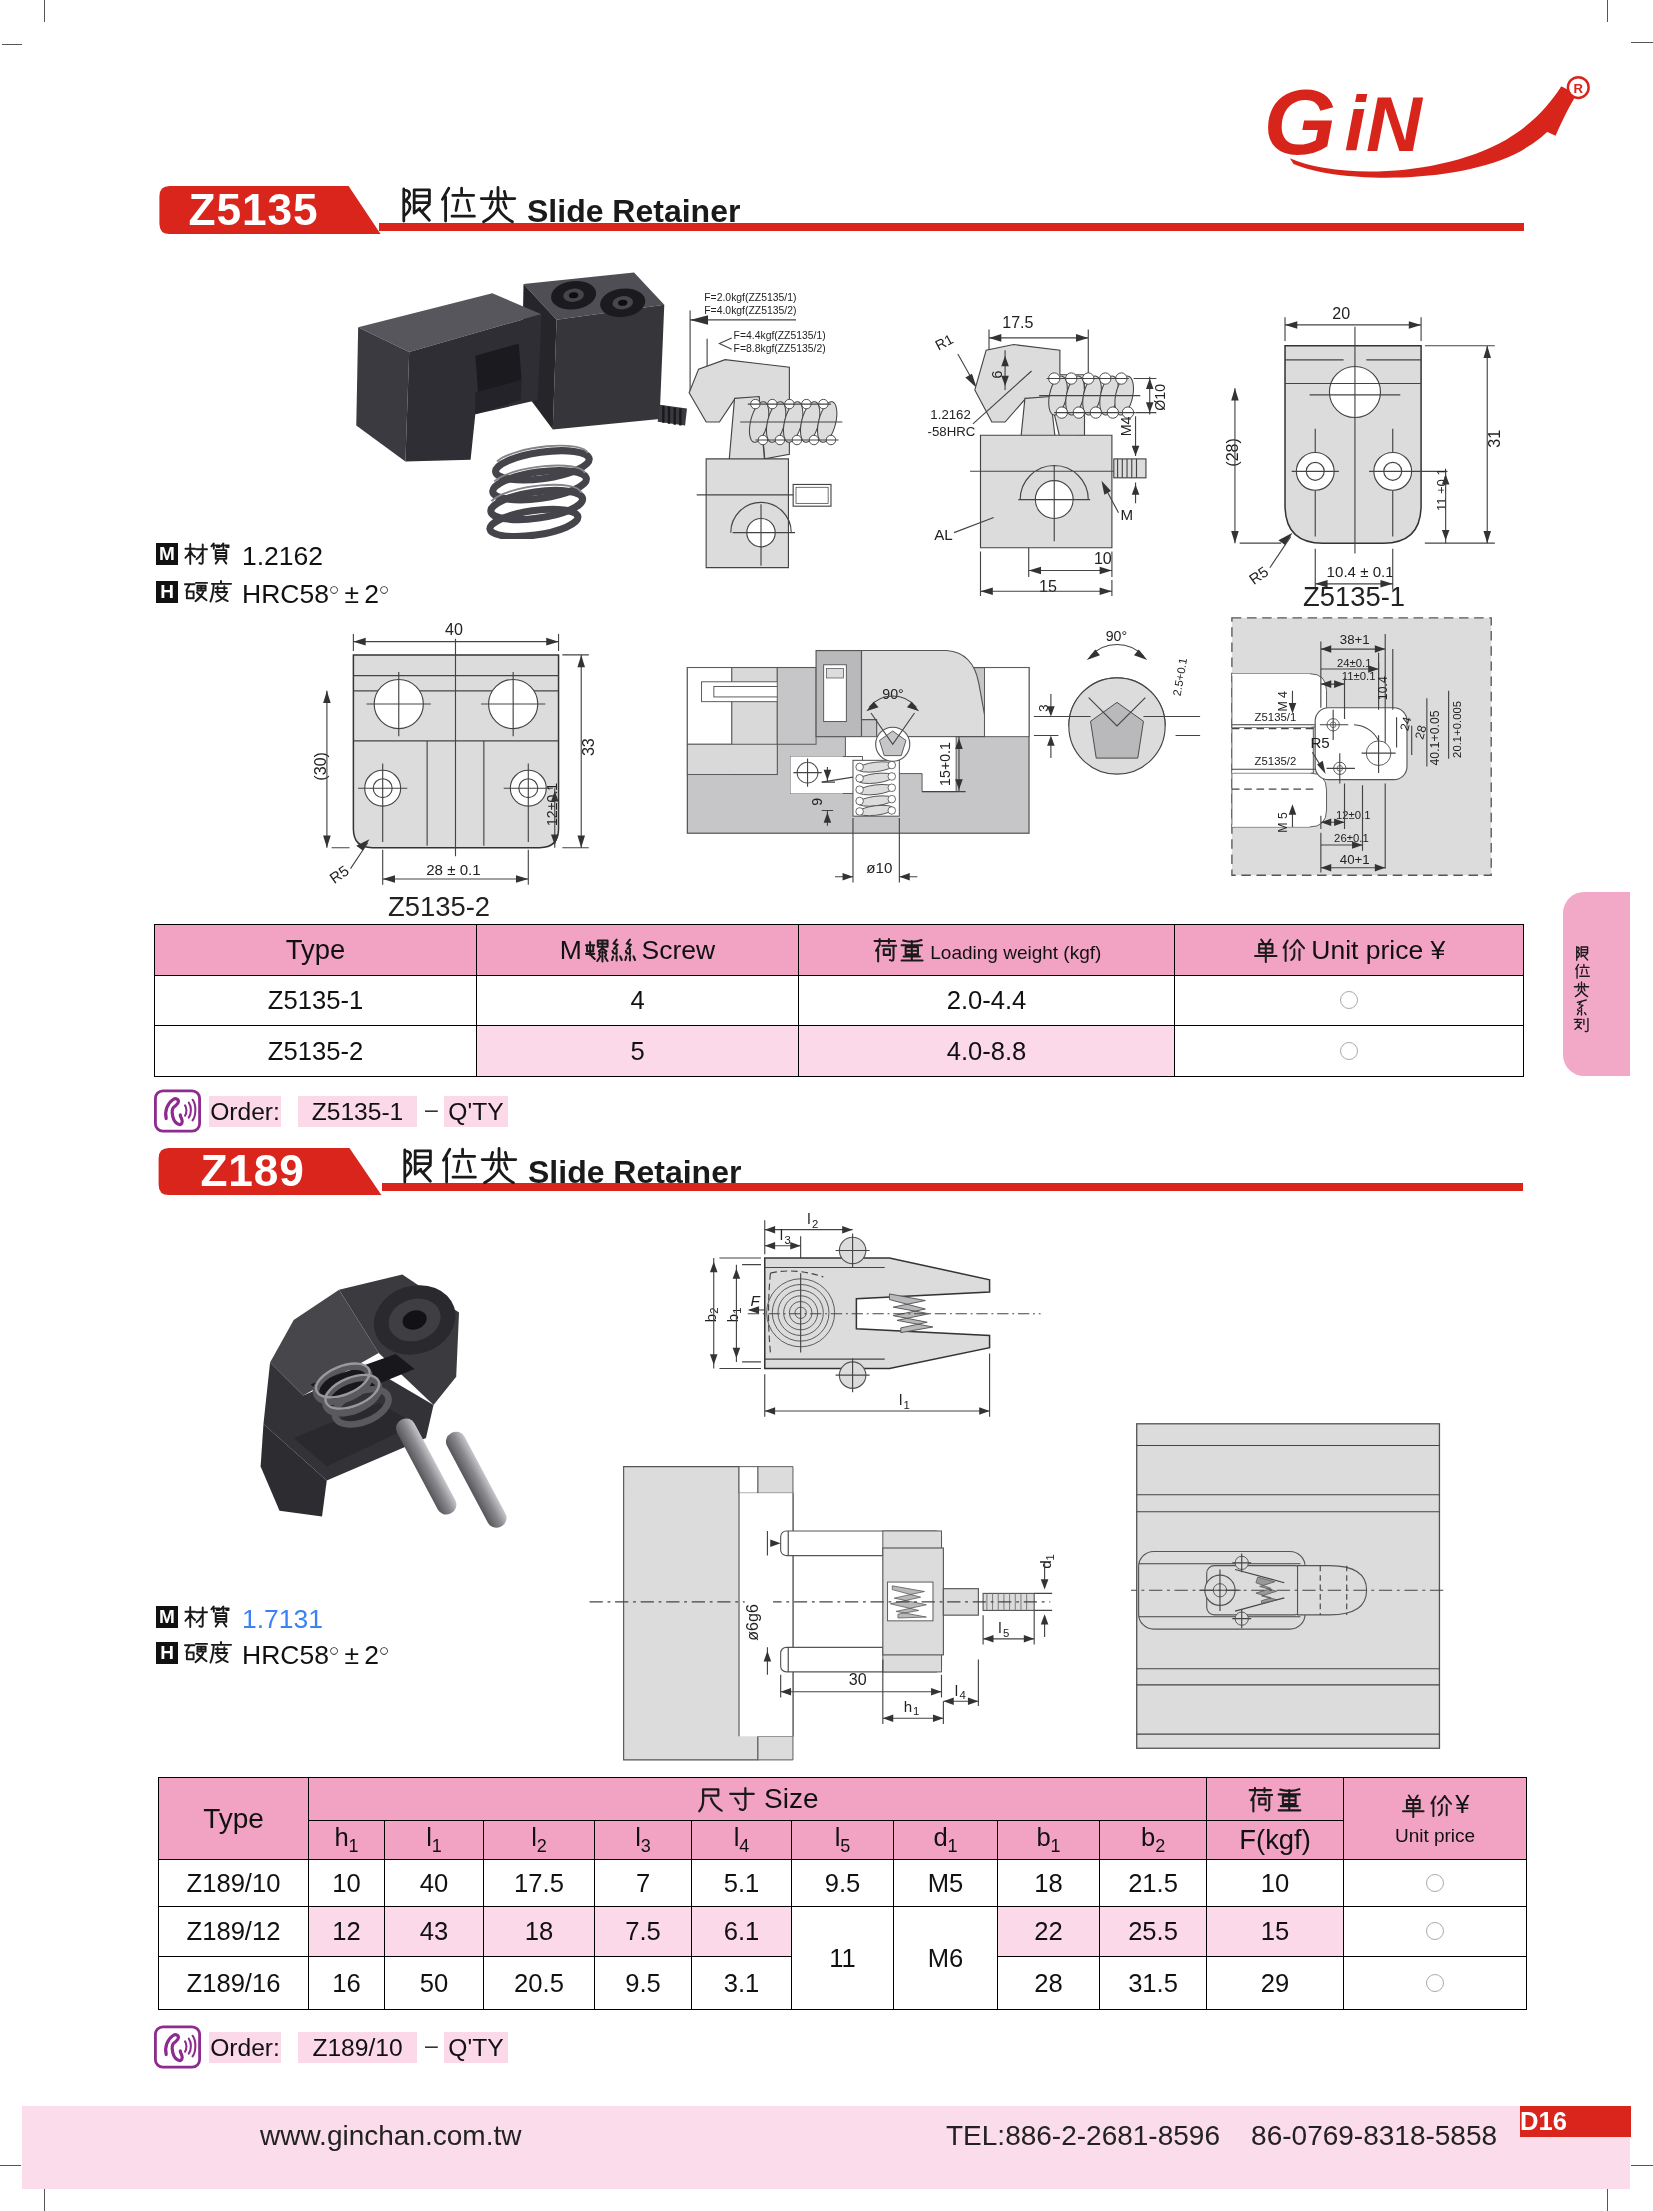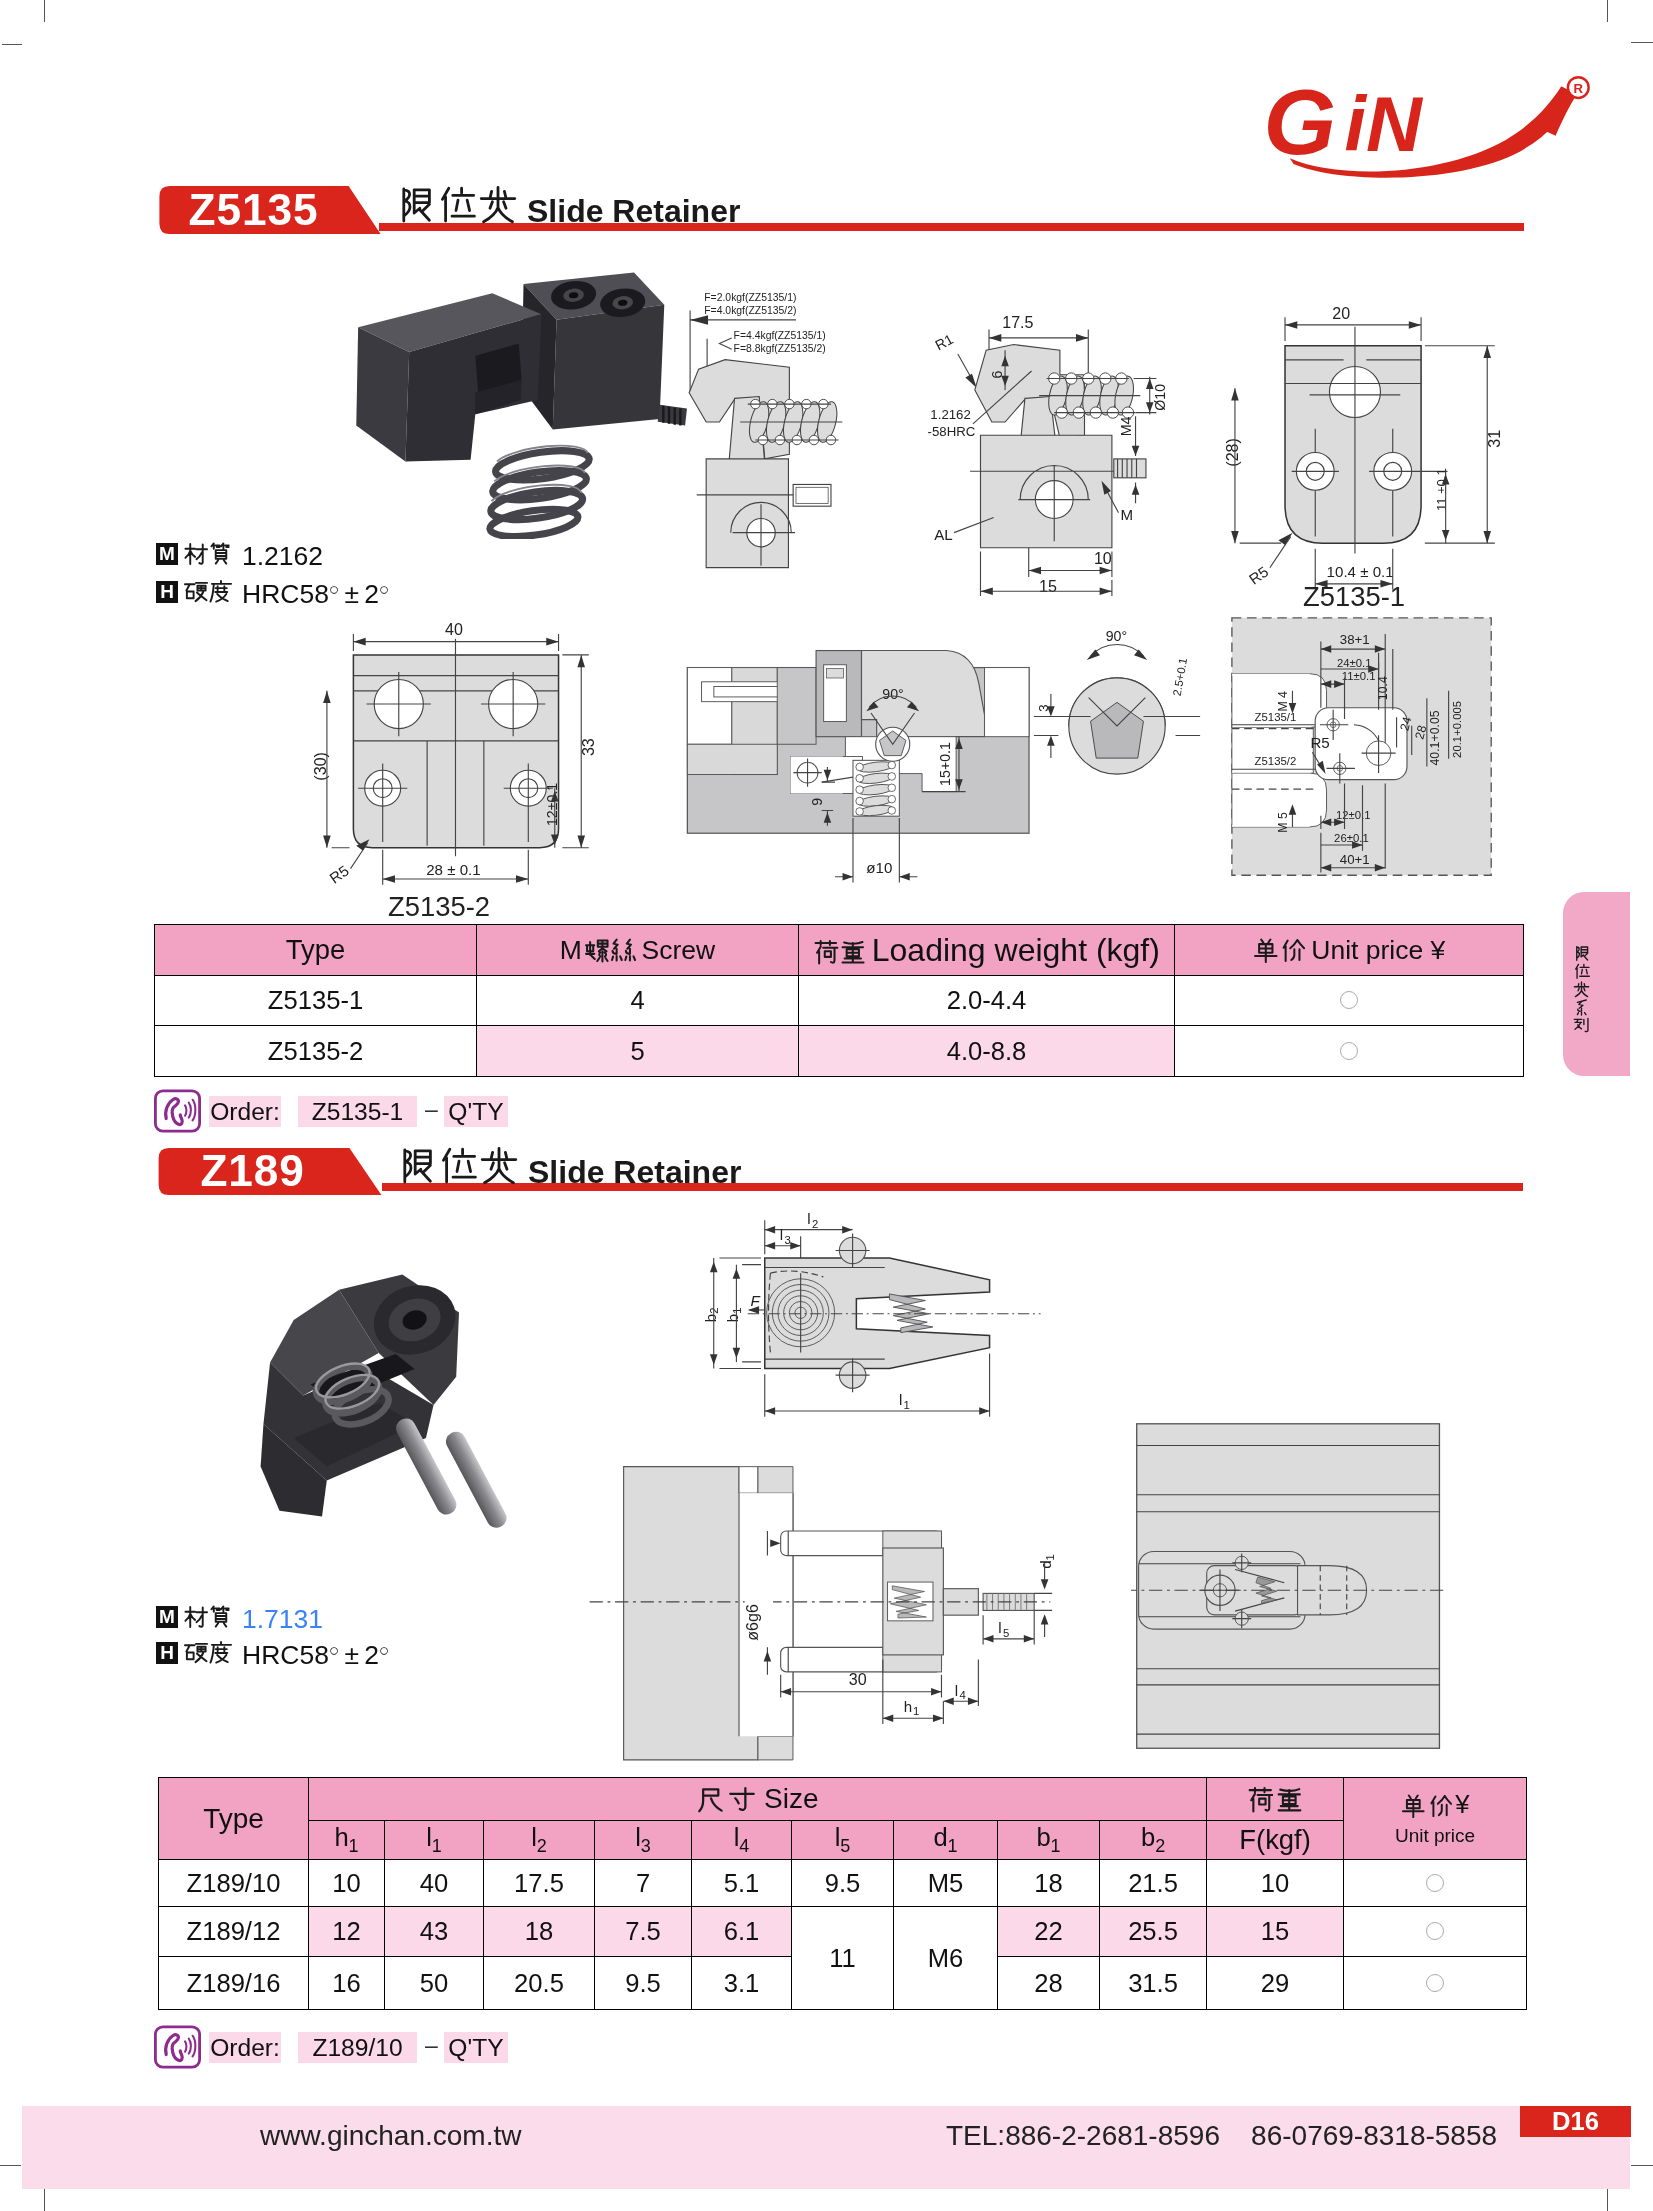--- a/index.html
+++ b/index.html
@@ -172,21 +172,21 @@
    <td style="font-size:27.4px">Type</td>
    <td><span style="font-size:26.5px">M</span><svg class="cjk" style="margin:0 0.9px -4.7px 1.9px" width="25.6" height="25.6" viewBox="0 0 100 100">
             <use href="#k-luo" stroke-width="8"></use>
           </svg><svg class="cjk" style="margin:0 4.7px -4.7px 0.9px" width="25.6" height="25.6" viewBox="0 0 100 100">
             <use href="#k-si" stroke-width="8"></use>
           </svg><span style="font-size:26.5px">Screw</span></td>
    <td><svg class="cjk" style="margin:0 0.9px -4.7px 0" width="25.6" height="25.6" viewBox="0 0 100 100">
             <use href="#k-he" stroke-width="8"></use>
           </svg><svg class="cjk" style="margin:0 5.7px -4.7px 0.9px" width="25.6" height="25.6" viewBox="0 0 100 100">
             <use href="#k-zhong" stroke-width="8"></use>
-          </svg><span style="font-size:32px">Loading weight (kgf)</span></td>
+          </svg><span style="font-size:19px">Loading weight (kgf)</span></td>
    <td><svg class="cjk" style="margin:0 0.9px -4.7px 0" width="25.6" height="25.6" viewBox="0 0 100 100">
             <use href="#k-dan" stroke-width="8"></use>
           </svg><svg class="cjk" style="margin:0 5.7px -4.7px 0.9px" width="25.6" height="25.6" viewBox="0 0 100 100">
             <use href="#k-jie" stroke-width="8"></use>
           </svg><span style="font-size:26.5px">Unit price ¥</span></td>
  </tr>
  <tr style="height:50px">
    <td>Z5135-1</td>
         <td>4</td>
         <td>2.0-4.4</td>
@@ -897,16 +897,16 @@
 <svg class="cjk abs" style="left:1573px;top:999px;z-index:3" width="17" height="17" viewBox="0 0 100 100">
     <use href="#k-xi" stroke-width="8"></use>
   </svg>
 <svg class="cjk abs" style="left:1573px;top:1017px;z-index:3" width="17" height="17" viewBox="0 0 100 100">
     <use href="#k-lie" stroke-width="8"></use>
   </svg>
 
 <div class="abs" style="left:22px;top:2106px;width:1608px;height:83px;background:#fbdcea"></div>
 <div class="abs" style="left:260px;top:2120px;font-size:28px;color:#222">www.ginchan.com.tw</div>
 <div class="abs" style="left:946px;top:2120px;font-size:28px;color:#222">TEL:886-2-2681-8596&nbsp;&nbsp;&nbsp;&nbsp;86-0769-8318-5858</div>
-<div class="abs" style="left:1520px;top:2106px;width:111px;height:31px;background:#d9251c;color:#fff;font-weight:bold;font-size:25.6px;text-align:center;line-height:31px">D16</div>
+<div class="abs" style="left:1520px;top:2106px;width:111px;height:31px;background:#d9251c;color:#fff;font-weight:bold;font-size:25.6px;text-align:left;line-height:31px">D16</div>
 
 <div class="abs" style="left:1563px;top:892px;width:67px;height:184px;background:#f2a9c8;border-radius:21px 0 0 21px"></div>
 
 
 </body></html>

